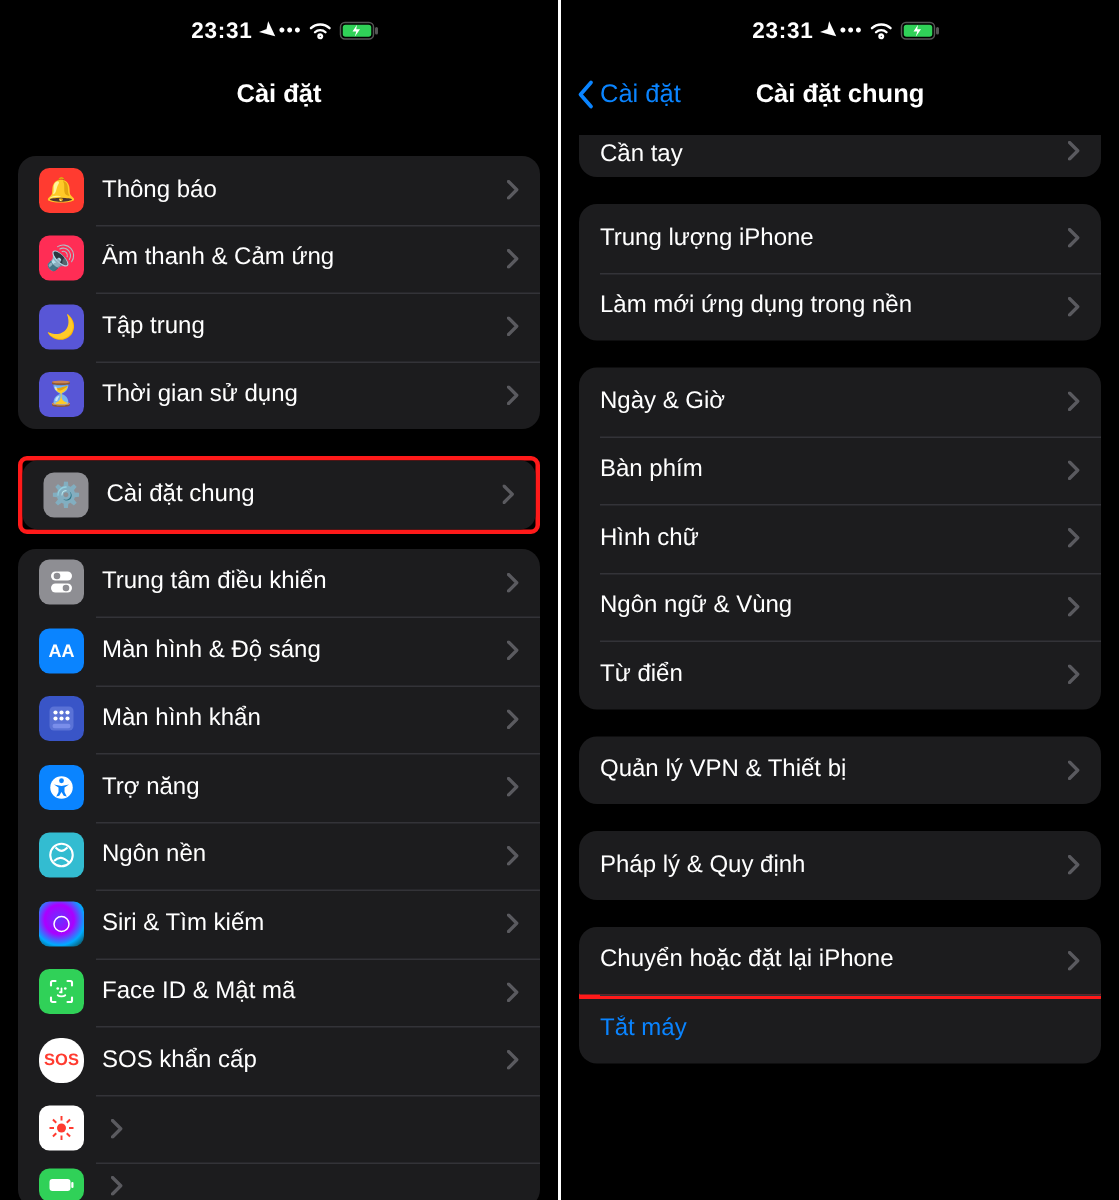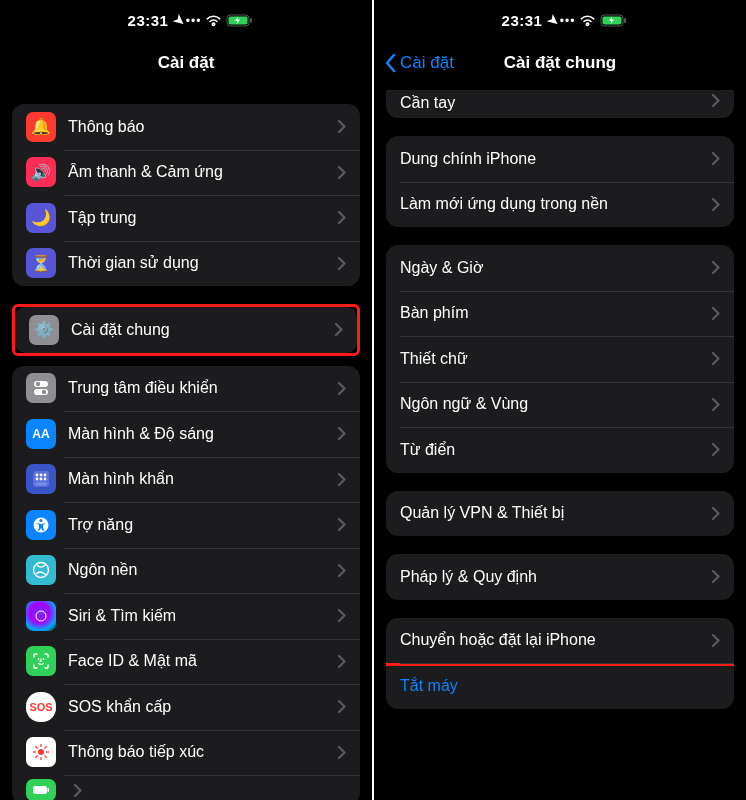--- a/index.html
+++ b/index.html
@@ -260,21 +260,20 @@
                 <line x1="9" y1="14" x2="9" y2="17"></line>
                 <line x1="1" y1="9" x2="4" y2="9"></line>
                 <line x1="14" y1="9" x2="17" y2="9"></line>
                 <line x1="3.3" y1="3.3" x2="5.5" y2="5.5"></line>
                 <line x1="12.5" y1="12.5" x2="14.7" y2="14.7"></line>
                 <line x1="14.7" y1="3.3" x2="12.5" y2="5.5"></line>
                 <line x1="5.5" y1="12.5" x2="3.3" y2="14.7"></line>
               </g>
             </svg>
           </div>
-          <span class="row-label">Thông báo tiếp xúc</span>
           <span class="chev">
             <svg viewBox="0 0 8 13">
               <path d="M1 1l5.5 5.5L1 12"></path>
             </svg>
           </span>
         </div>
       <div class="row" style="height:30px">
           <div class="row-icon" style="height: 22px; background: rgb(48, 209, 88);">
             <svg viewBox="0 0 18 10" width="18" height="10">
               <rect x="1" y="1" width="14" height="8" rx="2" fill="#fff"></rect>
@@ -328,21 +327,21 @@
           <span class="chev">
             <svg viewBox="0 0 8 13">
               <path d="M1 1l5.5 5.5L1 12"></path>
             </svg>
           </span>
         </div>
     </div>
 
     <div class="group">
       <div class="row no-icon">
-          <span class="row-label">Dung chính iPhone</span>
+          <span class="row-label">Trung lượng iPhone</span>
           <span class="chev">
             <svg viewBox="0 0 8 13">
               <path d="M1 1l5.5 5.5L1 12"></path>
             </svg>
           </span>
         </div>
       <div class="row no-icon">
           <span class="row-label">Làm mới ứng dụng trong nền</span>
           <span class="chev">
             <svg viewBox="0 0 8 13">
@@ -363,21 +362,21 @@
         </div>
       <div class="row no-icon">
           <span class="row-label">Bàn phím</span>
           <span class="chev">
             <svg viewBox="0 0 8 13">
               <path d="M1 1l5.5 5.5L1 12"></path>
             </svg>
           </span>
         </div>
       <div class="row no-icon">
-          <span class="row-label">Thiết chữ</span>
+          <span class="row-label">Hình chữ</span>
           <span class="chev">
             <svg viewBox="0 0 8 13">
               <path d="M1 1l5.5 5.5L1 12"></path>
             </svg>
           </span>
         </div>
       <div class="row no-icon">
           <span class="row-label">Ngôn ngữ &amp; Vùng</span>
           <span class="chev">
             <svg viewBox="0 0 8 13">

